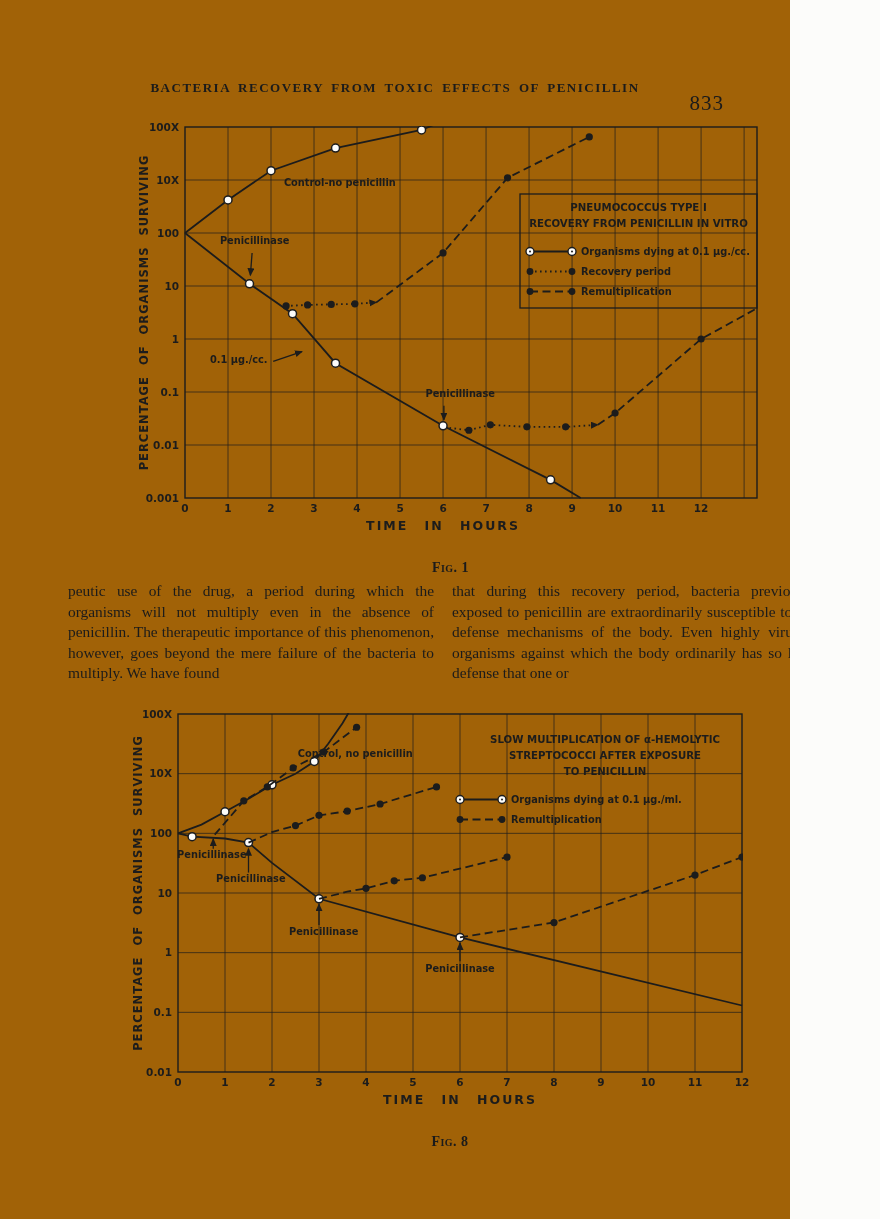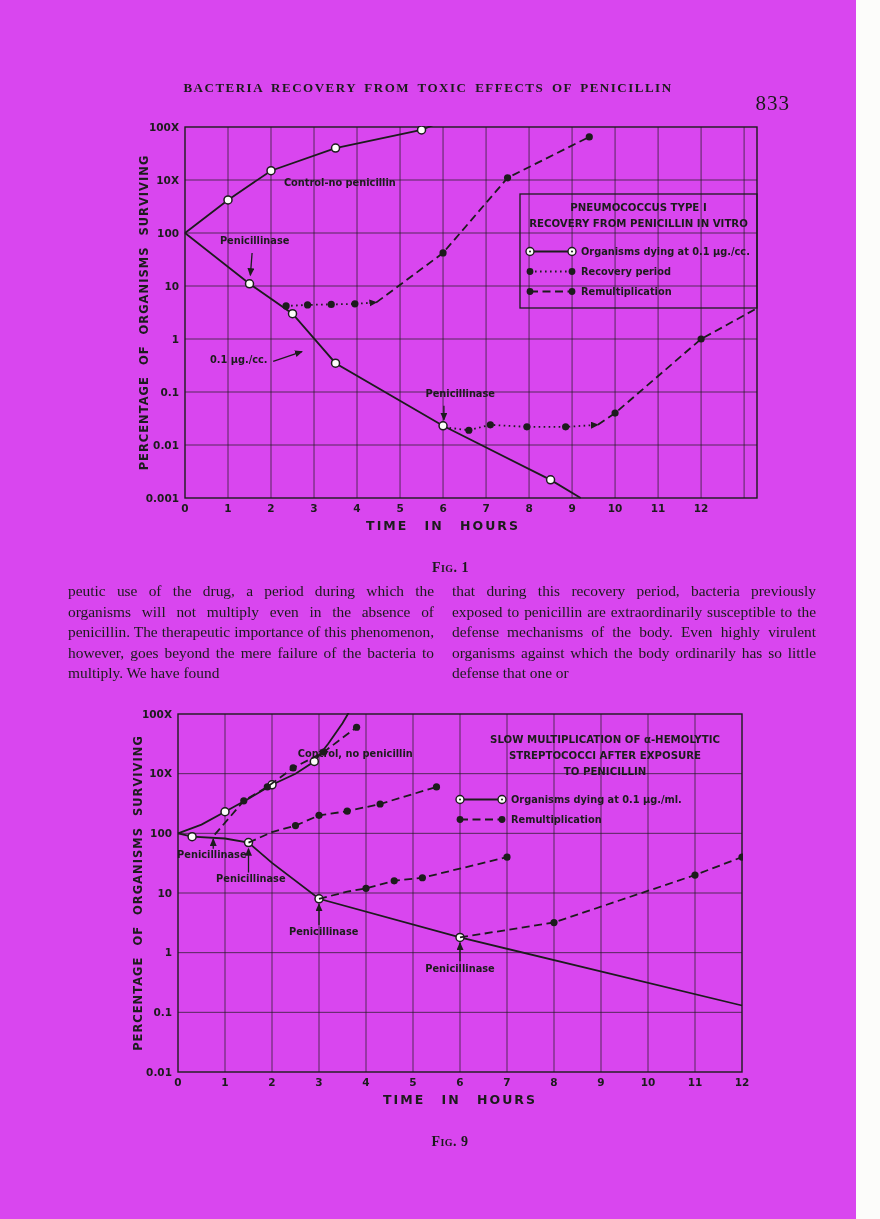--- a/index.html
+++ b/index.html
@@ -1,19 +1,19 @@
 <!DOCTYPE html>
 <html><head>
 <meta charset="utf-8">
 <style>
   * { margin:0; padding:0; box-sizing:border-box; }
   html,body { background:#fcfcfa; }
   .page {
-    position:relative; width:856px; height:1219px;
-    background:#d946ef; color:#1b1b1b; overflow:hidden;
+    position:relative; width:790px; height:1219px;
+    background:#a16207; color:#1b1b1b; overflow:hidden;
     font-family:"Liberation Serif", serif;
   }
   .running-title {
     position:absolute; top:80px; left:0; width:100%;
     text-align:center; font-size:13px; font-weight:bold;
     letter-spacing:1.5px; word-spacing:3px;
   }
   .page-number {
     position:absolute; top:91px; right:66px;
     font-size:21px; letter-spacing:1px;
@@ -270,16 +270,16 @@
           <circle cx="340" cy="97.5" r="1" fill="#1c1c1c"></circle>
           <circle cx="382" cy="97.5" r="4" fill="#fcfcfa" stroke="#1c1c1c" stroke-width="1.4"></circle>
           <circle cx="382" cy="97.5" r="1" fill="#1c1c1c"></circle>
           <text x="391" y="101" font-size="9.8" font-weight="bold">Organisms dying at 0.1 μg./ml.</text>
           <line x1="340" y1="117.5" x2="382" y2="117.5" stroke="#1c1c1c" stroke-width="1.8" stroke-dasharray="8,4.5"></line>
           <circle cx="340" cy="117.5" r="3.4" fill="#1c1c1c"></circle>
           <circle cx="382" cy="117.5" r="3.4" fill="#1c1c1c"></circle>
           <text x="391" y="121" font-size="9.8" font-weight="bold">Remultiplication</text>
         </g>
       </svg>
-    <figcaption>Fig. 9</figcaption>
+    <figcaption>Fig. 8</figcaption>
   </figure>
 
 </div>
 
 </body></html>

